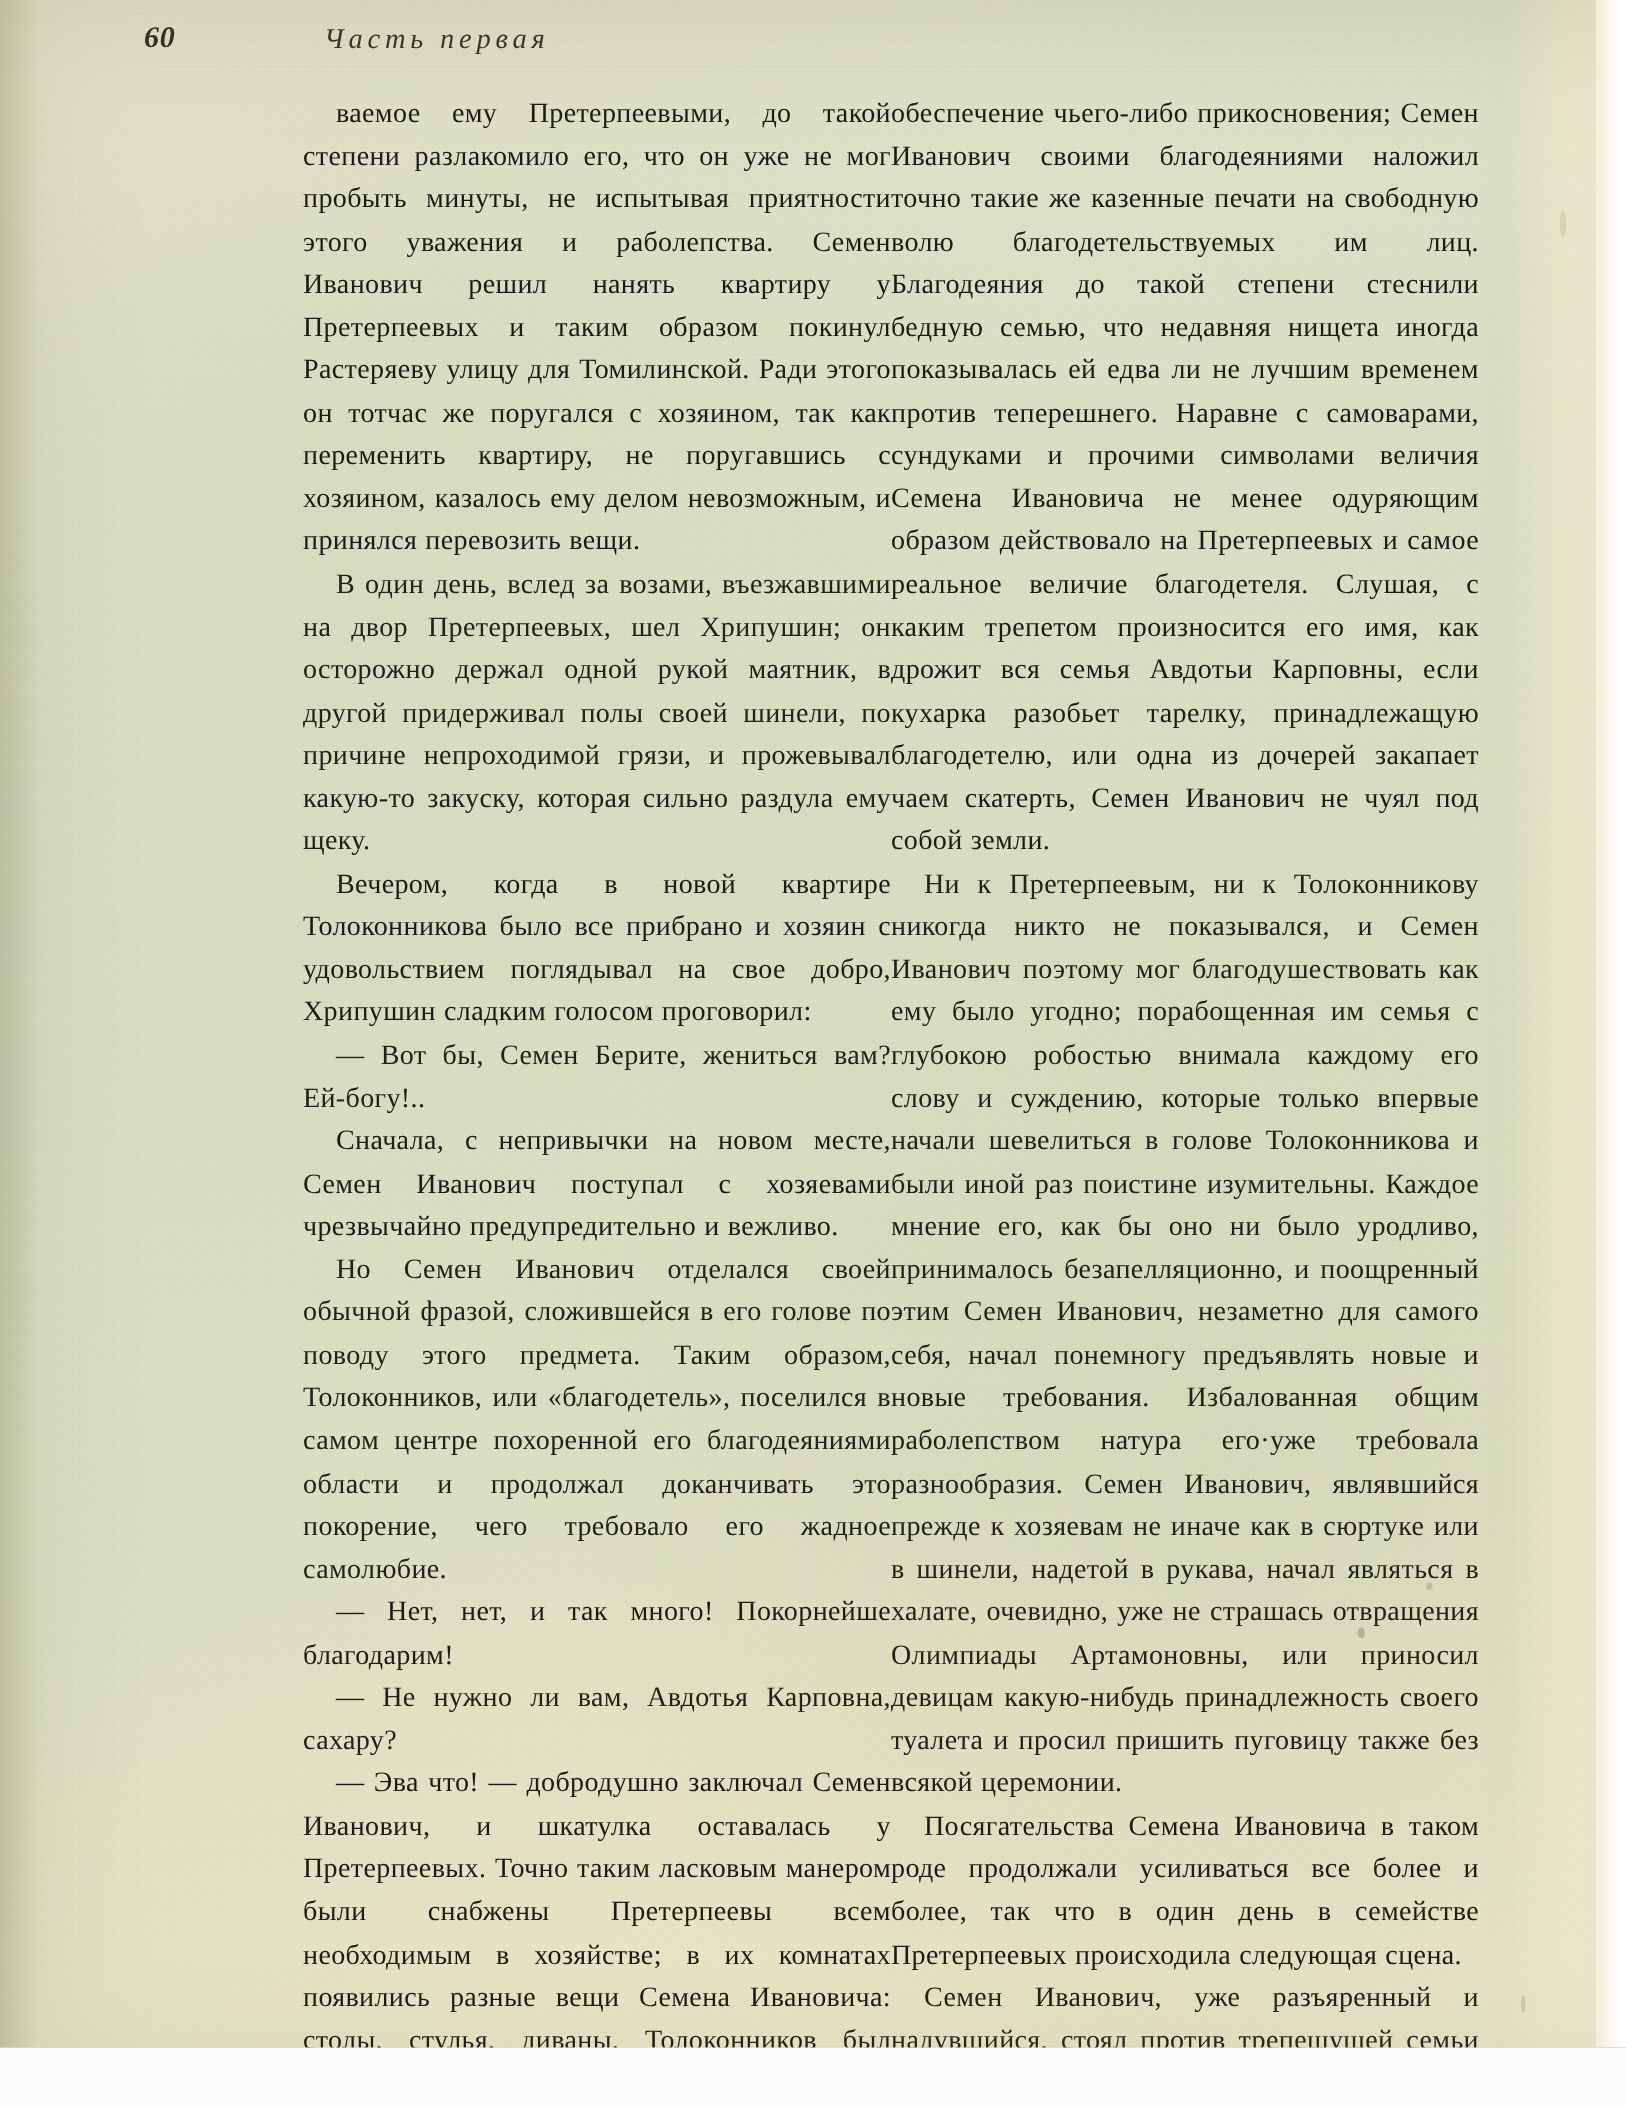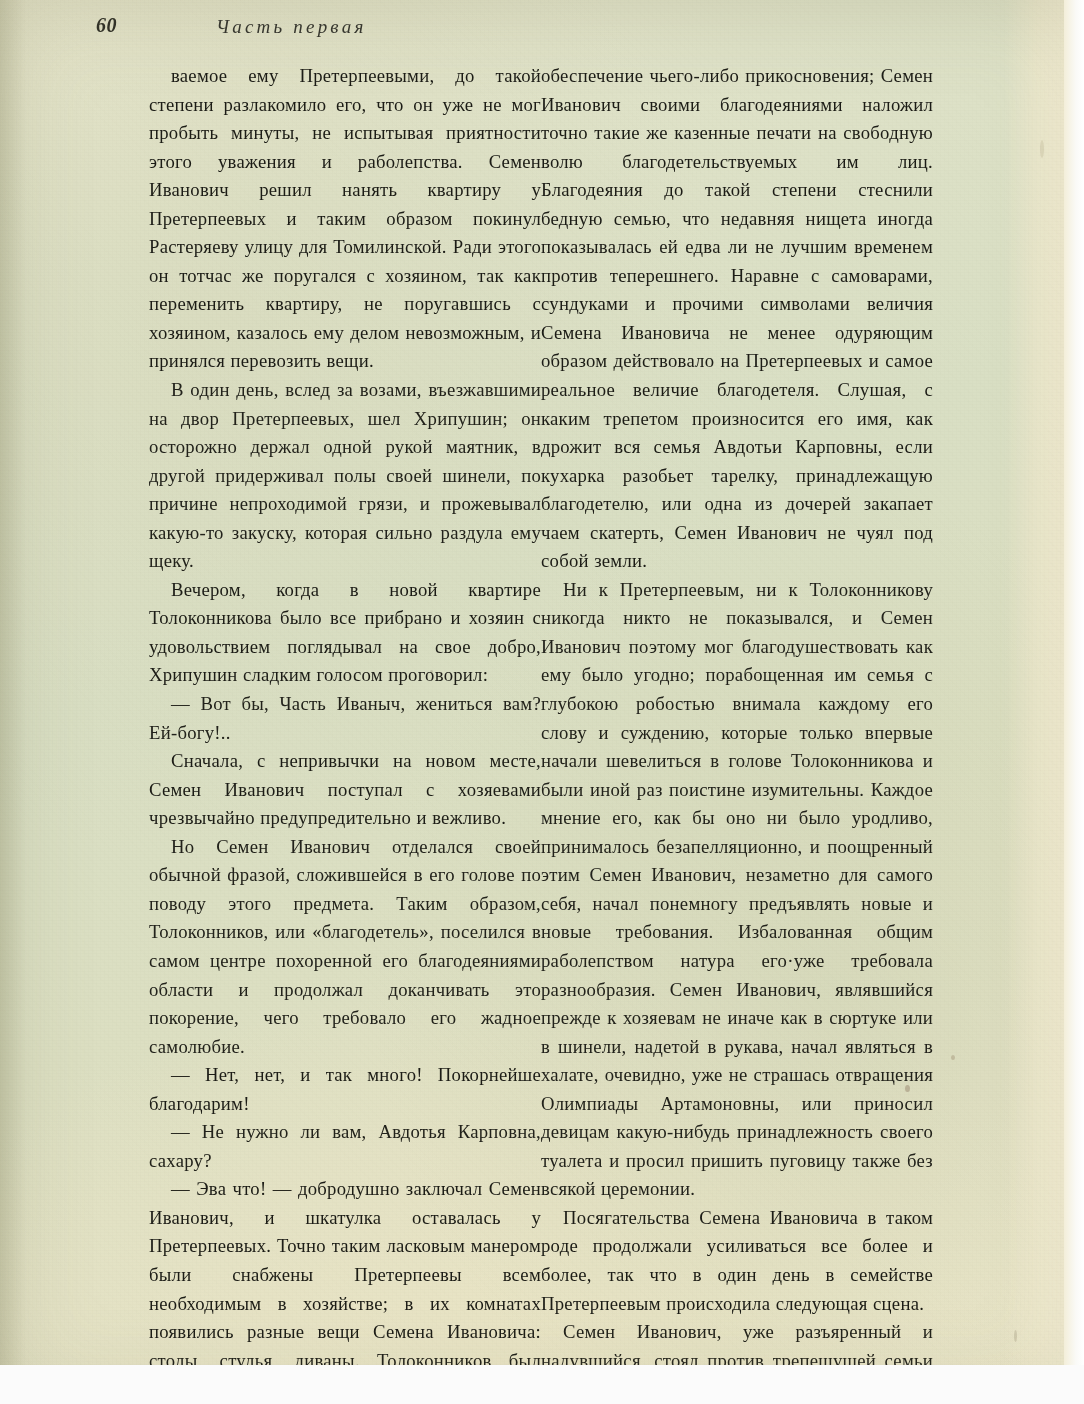--- a/index.html
+++ b/index.html
@@ -127,21 +127,21 @@
     letter-spacing: 3.2px;
   }
 
   .columns {
     position: absolute;
     top: 62px;
     left: 96px;
     width: 890px;
     height: 1230px;
     display: flex;
-    justify-content: center;
+    justify-content: flex-end;
   }
   .col {
     width: 392px;
   }
 
   .col p {
     margin: 0;
     text-align: justify;
     text-justify: inter-word;
     font-size: 18.7px;
@@ -194,33 +194,33 @@
       <div class="folio">60</div>
       <div class="head-title">Часть первая</div>
     </div>
 
     <div class="columns">
 
       <div class="col">
         <p>ваемое ему Претерпеевыми, до такой степени разлакомило его, что он уже не мог пробыть минуты, не испытывая приятности этого уважения и раболепства. Семен Иванович решил нанять квартиру у Претерпеевых и таким образом покинул Растеряеву улицу для Томилинской. Ради этого он тотчас же поругался с хозяином, так как переменить квартиру, не поругавшись с хозяином, казалось ему делом невозможным, и принялся перевозить вещи.</p>
         <p>В один день, вслед за возами, въезжавшими на двор Претерпеевых, шел Хрипушин; он осторожно держал одной рукой маятник, в другой придерживал полы своей шинели, по причине непроходимой грязи, и прожевывал какую-то закуску, которая сильно раздула ему щеку.</p>
         <p>Вечером, когда в новой квартире Толоконникова было все прибрано и хозяин с удовольствием поглядывал на свое добро, Хрипушин сладким голосом проговорил:</p>
-        <p>— Вот бы, Часть Иваныч, жениться вам? Ей-богу!..</p>
+        <p>— Вот бы, Семен Берите, жениться вам? Ей-богу!..</p>
         <p>Сначала, с непривычки на новом месте, Семен Иванович поступал с хозяевами чрезвычайно предупредительно и вежливо.</p>
         <p>Но Семен Иванович отделался своей обычной фразой, сложившейся в его голове по поводу этого предмета. Таким образом, Толоконников, или «благодетель», поселился в самом центре похоренной его благодеяниями области и продолжал доканчивать это покорение, чего требовало его жадное самолюбие.</p>
         <p>— Нет, нет, и так много! Покорнейше благодарим!</p>
         <p>— Не нужно ли вам, Авдотья Карповна, сахару?</p>
         <p>— Эва что! — добродушно заключал Семен Иванович, и шкатулка оставалась у Претерпеевых. Точно таким ласковым манером были снабжены Претерпеевы всем необходимым в хозяйстве; в их комнатах появились разные вещи Семена Ивановича: столы, стулья, диваны. Толоконников был ужасно рад, не сомневаясь, что власть его возрастает; но Претерпеевых задавили эти благодеяния.</p>
 
       </div>
 
       <div class="col">
         <p class="noindent">обеспечение чьего-либо прикосновения; Семен Иванович своими благодеяниями наложил точно такие же казенные печати на свободную волю благодетельствуемых им лиц. Благодеяния до такой степени стеснили бедную семью, что недавняя нищета иногда показывалась ей едва ли не лучшим временем против теперешнего. Наравне с самоварами, сундуками и прочими символами величия Семена Ивановича не менее одуряющим образом действовало на Претерпеевых и самое реальное величие благодетеля. Слушая, с каким трепетом произносится его имя, как дрожит вся семья Авдотьи Карповны, если кухарка разобьет тарелку, принадлежащую благодетелю, или одна из дочерей закапает чаем скатерть, Семен Иванович не чуял под собой земли.</p>
         <p>Ни к Претерпеевым, ни к Толоконникову никогда никто не показывался, и Семен Иванович поэтому мог благодушествовать как ему было угодно; порабощенная им семья с глубокою робостью внимала каждому его слову и суждению, которые только впервые начали шевелиться в голове Толоконникова и были иной раз поистине изумительны. Каждое мнение его, как бы оно ни было уродливо, принималось безапелляционно, и поощренный этим Семен Иванович, незаметно для самого себя, начал понемногу предъявлять новые и новые требования. Избалованная общим раболепством натура его·уже требовала разнообразия. Семен Иванович, являвшийся прежде к хозяевам не иначе как в сюртуке или в шинели, надетой в рукава, начал являться в халате, очевидно, уже не страшась отвращения Олимпиады Артамоновны, или приносил девицам какую-нибудь принадлежность своего туалета и просил пришить пуговицу также без всякой церемонии.</p>
-        <p>Посягательства Семена Ивановича в таком роде продолжали усиливаться все более и более, так что в один день в семействе Претерпеевым происходила следующая сцена.</p>
+        <p>Посягательства Семена Ивановича в таком роде продолжали усиливаться все более и более, так что в один день в семействе Претерпеевых происходила следующая сцена.</p>
         <p>Семен Иванович, уже разъяренный и надувшийся, стоял против трепещущей семьи Авдотьи Карповны и грозно вопрошал у нее:</p>
         <p>— Что я сказал? Я что вчера сказал?</p>
 
       </div>
 
     </div>
   </div>
 
   <div id="softening"></div>
   <div id="bed-right"></div>

